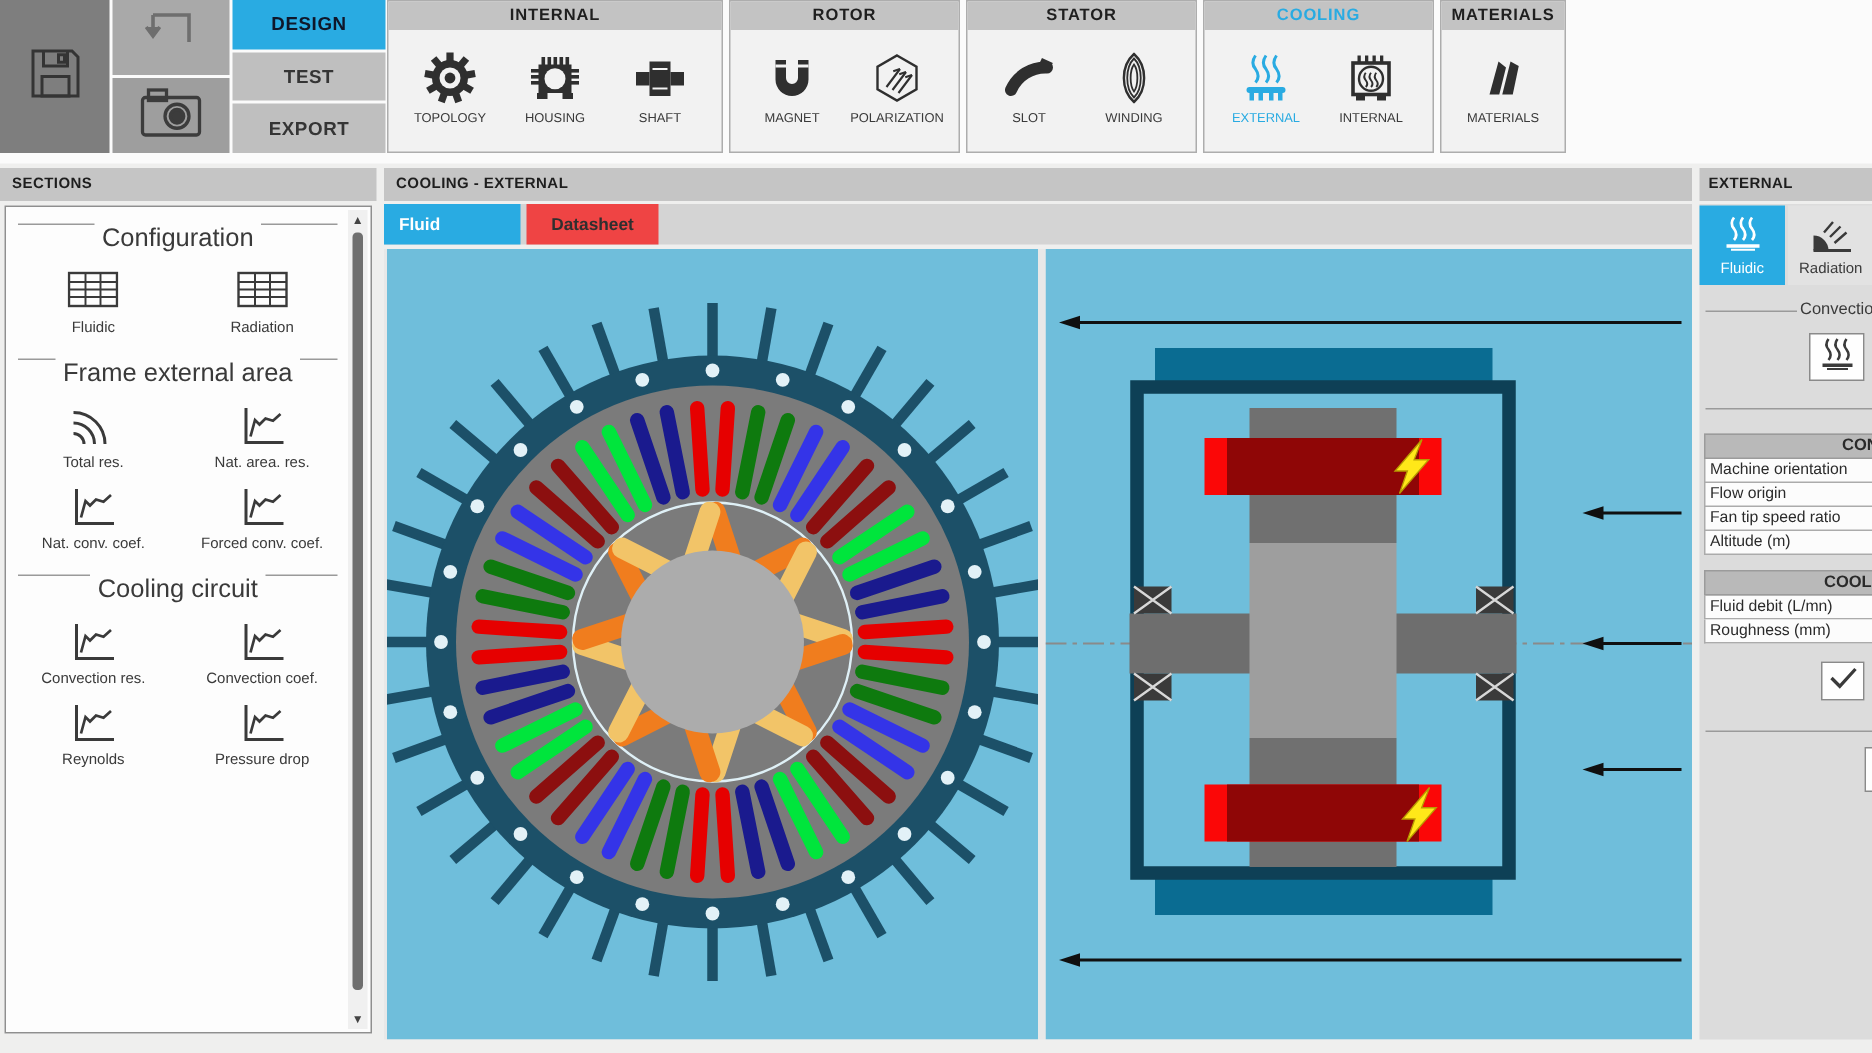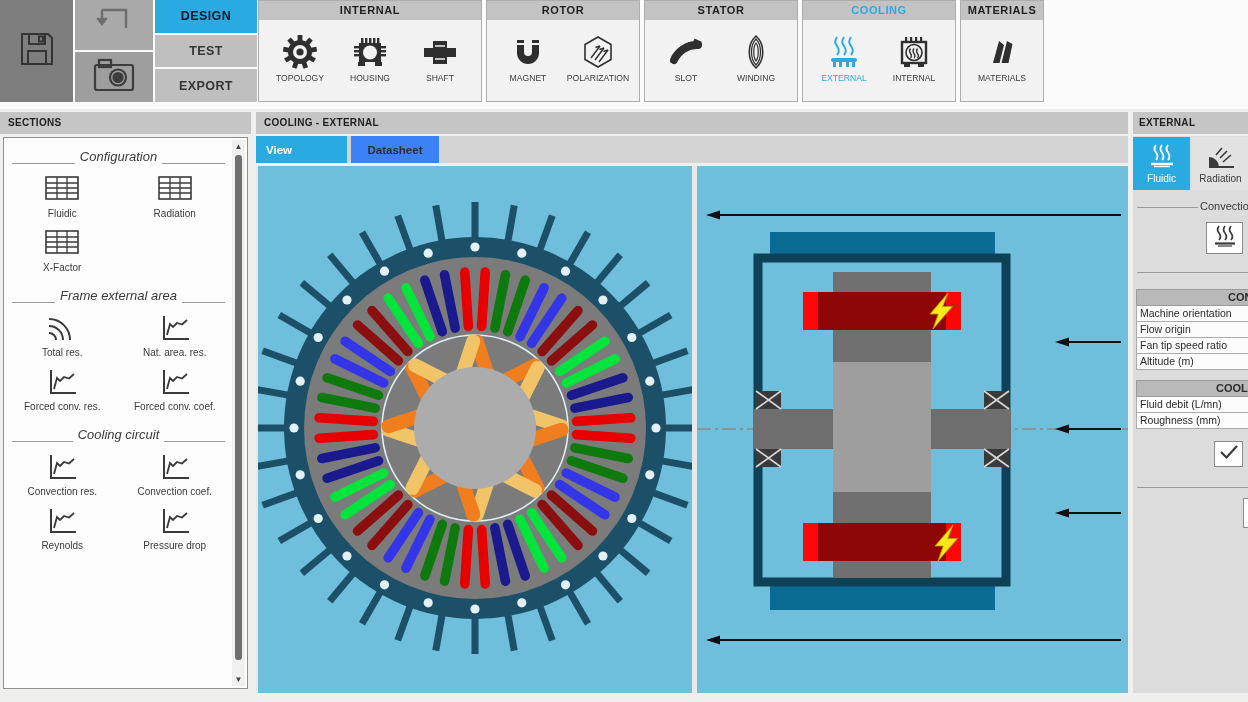--- a/index.html
+++ b/index.html
@@ -34,36 +34,36 @@
   .bar { background:#C5C5C5; font-weight:bold; font-size:10px; color:#1E1E1E;
          line-height:22px; padding-left:8px; letter-spacing:.3px; }
   #sections-bar { left:0; top:112px; width:251px; height:22px; }
   #main-bar     { left:256px; top:112px; width:872px; height:22px; }
   #right-bar    { left:1133px; top:112px; width:115px; height:22px; padding-left:6px; }
 
   
   #sections-box { left:3px; top:137px; width:245px; height:552px; background:#FDFDFD;
                   border:1px solid #8F8F8F; }
   #sections-body { position:absolute; left:2px; top:2px; right:16px; bottom:2px; overflow:hidden; }
-  .group-sep { display:flex; align-items:flex-end; gap:5px; margin:9px 6px 0; color:#3A3A3A; font-size:13px;font-style:italic; }
+  .group-sep { display:flex; align-items:flex-start; gap:5px; margin:9px 6px 0; color:#3A3A3A; font-size:17px; }
   .group-sep::before, .group-sep::after { content:""; flex:1; border-top:1px solid #9A9A9A; }
   .sec-grid { display:grid; grid-template-columns:1fr 1fr; padding:5px 0 2px; }
   .sec-item { display:flex; flex-direction:column; align-items:center; padding:5px 0 4px;
               font-size:10px; color:#3A3A3A; cursor:pointer; }
   .sec-item .sicon { height:31px; color:#3A3A3A; margin-bottom:3px; }
   #sections-scroll { position:absolute; top:2px; right:2px; width:13px; bottom:2px; background:#F0F0F0; }
   .scr-arrow { position:absolute; left:0; width:13px; height:13px; font-size:8px; color:#444;
                text-align:center; line-height:13px; cursor:pointer; }
   #scr-thumb { position:absolute; left:3px; width:7px; top:15px; height:505px; background:#6F6F6F;
                border-radius:3px; cursor:pointer; }
 
   
   #main-tabs { left:256px; top:136px; width:872px; height:27px; background:#D4D4D4; display:flex; gap:4px; }
   .main-tab { height:27px; display:flex; align-items:center; font-weight:bold; font-size:11.5px;
-              color:#2F2F2F; background:#3b82f6; cursor:pointer; }
+              color:#2F2F2F; background:#ef4444; cursor:pointer; }
   .main-tab.active { background:#29ABE2; color:#FFFFFF; }
   #tab-view { width:91px; padding-left:10px; }
   #tab-datasheet { width:88px; justify-content:center; }
 
   #canvas { left:256px; top:166px; width:872px; height:527px; background:#E8E8E8; }
   #radial-svg { position:absolute; left:2px; top:0; }
   #axial-svg  { position:absolute; left:441px; top:0; }
 
   
   #right-panel { left:1133px; top:136px; width:115px; height:557px; background:#DCDCDC; }
@@ -304,27 +304,20 @@
             </svg></span>
           <span>Fluidic</span>
         </div>
         <div class="sec-item">
           <span class="sicon"><svg width="34" height="28" viewBox="0 0 34 28" fill="none" stroke="currentColor" stroke-width="1.6">
               <rect x="1" y="3" width="32" height="22"></rect>
               <path d="M1,9 H33 M1,14 H33 M1,19 H33 M12,3 V25 M22,3 V25" stroke-width="1.3"></path>
             </svg></span>
           <span>Radiation</span>
         </div>
-        <div class="sec-item">
-          <span class="sicon"><svg width="34" height="28" viewBox="0 0 34 28" fill="none" stroke="currentColor" stroke-width="1.6">
-              <rect x="1" y="3" width="32" height="22"></rect>
-              <path d="M1,9 H33 M1,14 H33 M1,19 H33 M12,3 V25 M22,3 V25" stroke-width="1.3"></path>
-            </svg></span>
-          <span>X-Factor</span>
-        </div>
       </div>
       <div class="group-sep">
         <span>Frame external area</span>
       </div>
       <div class="sec-grid">
         <div class="sec-item">
           <span class="sicon"><svg width="32" height="30" viewBox="0 0 32 30" fill="none" stroke="currentColor" stroke-width="1.6">
               <path d="M3,6 A21,21 0 0 1 24,27" stroke-width="2"></path>
               <path d="M3,13 A14,14 0 0 1 17,27" stroke-width="2"></path>
               <path d="M3,20 A7,7 0 0 1 10,27" stroke-width="2"></path>
@@ -336,21 +329,21 @@
               <path d="M5,3 V26 H30" stroke-width="2"></path>
               <path d="M8,22 L11,11 L14,14 L18,10 L23,11.5 L28,7" stroke-width="1.8"></path>
             </svg></span>
           <span>Nat. area. res.</span>
         </div>
         <div class="sec-item">
           <span class="sicon"><svg width="32" height="30" viewBox="0 0 32 30" fill="none" stroke="currentColor" stroke-width="1.6">
               <path d="M5,3 V26 H30" stroke-width="2"></path>
               <path d="M8,22 L11,11 L14,14 L18,10 L23,11.5 L28,7" stroke-width="1.8"></path>
             </svg></span>
-          <span>Forced conv. res.</span>
+          <span>Nat. conv. coef.</span>
         </div>
         <div class="sec-item">
           <span class="sicon"><svg width="32" height="30" viewBox="0 0 32 30" fill="none" stroke="currentColor" stroke-width="1.6">
               <path d="M5,3 V26 H30" stroke-width="2"></path>
               <path d="M8,22 L11,11 L14,14 L18,10 L23,11.5 L28,7" stroke-width="1.8"></path>
             </svg></span>
           <span>Forced conv. coef.</span>
         </div>
       </div>
       <div class="group-sep">
@@ -388,21 +381,21 @@
       </div>
     </div>
   <div id="sections-scroll">
     <div class="scr-arrow" style="top:0">▲</div>
     <div id="scr-thumb"></div>
     <div class="scr-arrow" style="bottom:0">▼</div>
   </div>
 </div>
 
 <div class="abs" id="main-tabs">
-  <div class="main-tab active" id="tab-view">View</div>
+  <div class="main-tab active" id="tab-view">Fluid</div>
   <div class="main-tab" id="tab-datasheet">Datasheet</div>
 </div>
 
 <div class="abs" id="canvas">
   <svg id="radial-svg" width="434" height="527">
       <rect width="434" height="527" fill="#6FBEDB"></rect>
       <rect x="-3.5" y="-226" width="7" height="38" fill="#1C5068" transform="translate(217,262) rotate(0)"></rect>
       <rect x="-3.5" y="-226" width="7" height="38" fill="#1C5068" transform="translate(217,262) rotate(10)"></rect>
       <rect x="-3.5" y="-226" width="7" height="38" fill="#1C5068" transform="translate(217,262) rotate(20)"></rect>
       <rect x="-3.5" y="-226" width="7" height="38" fill="#1C5068" transform="translate(217,262) rotate(30)"></rect>

